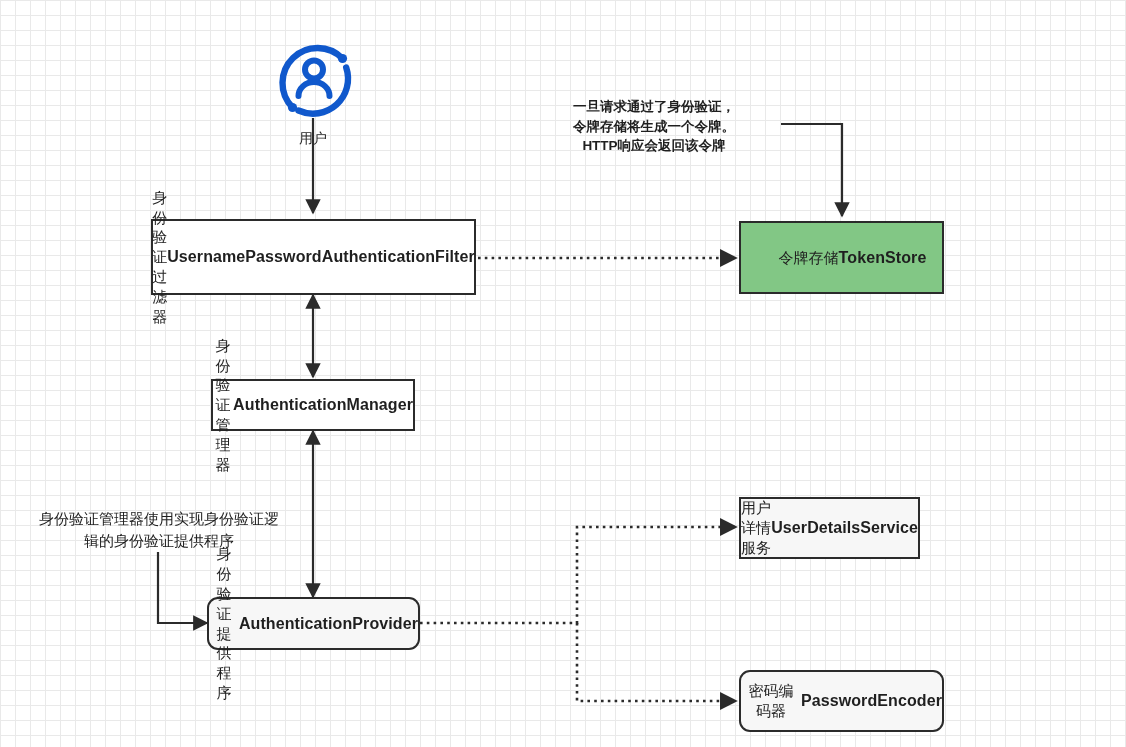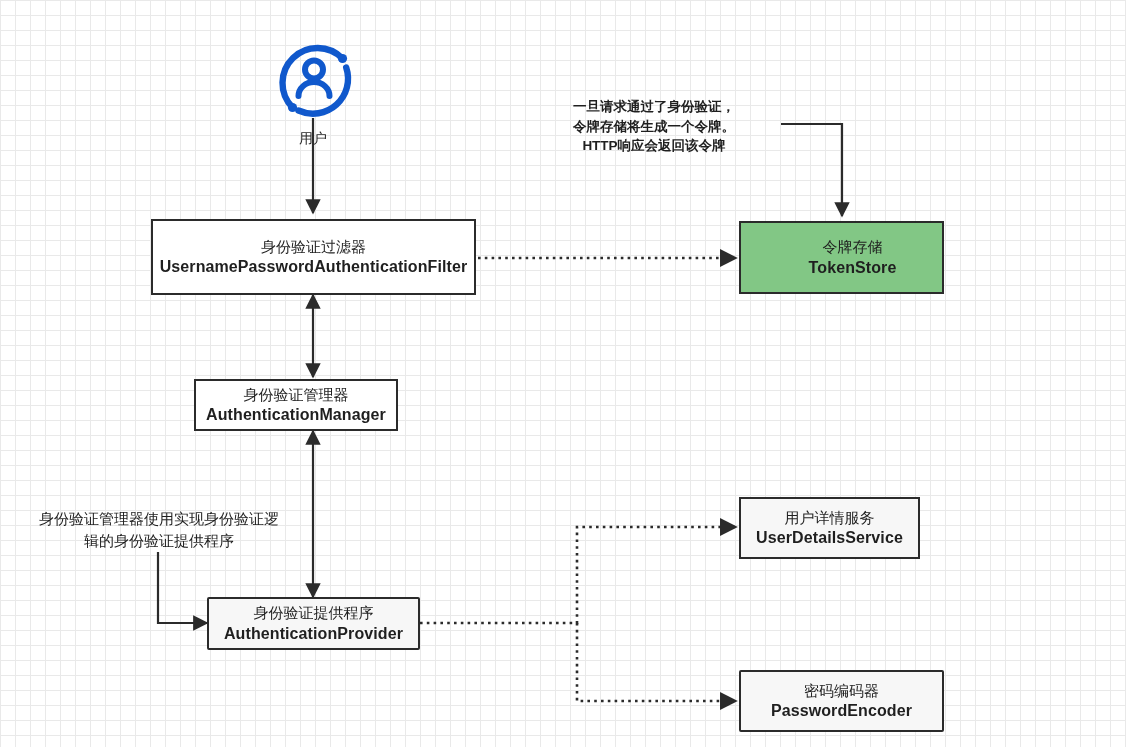--- a/index.html
+++ b/index.html
@@ -26,21 +26,21 @@
     position: absolute;
     left: 0; top: 0;
     width: 1126px;
     height: 747px;
     pointer-events: none;
   }
   .node {
     position: absolute;
     box-sizing: border-box;
     display: flex;
-    flex-direction: column;
+    flex-direction: row;
     align-items: center;
     justify-content: center;
     text-align: center;
     border: 2px solid #2b2b2b;
     color: #1f1f1f;
     line-height: 1.32;
   }
   .node .ln-cn {
     font-size: 15px;
     font-weight: 400;
@@ -53,21 +53,21 @@
   .node.plain {
     background: #f7f7f7;
   }
   .node.white {
     background: #ffffff;
   }
   .node.green {
     background: #82c785;
   }
   .node.rounded {
-    border-radius: 2px;
+    border-radius: 11px;
   }
   .note {
     position: absolute;
     color: #1f1f1f;
     font-size: 13.5px;
     font-weight: bold;
     line-height: 1.45;
     text-align: center;
     white-space: pre-line;
   }
@@ -162,21 +162,21 @@
   <div class="node white" style="left:151px; top:219px; width:325px; height:76px;">
     <span class="ln-cn">身份验证过滤器</span>
     <span class="ln-en">UsernamePasswordAuthenticationFilter</span>
   </div>
 
   <div class="node green" style="left:739px; top:221px; width:205px; height:73px;padding-left:22px;">
     <span class="ln-cn">令牌存储</span>
     <span class="ln-en">TokenStore</span>
   </div>
 
-  <div class="node white" style="left:194px; top:379px; width:204px; height:52px;">
+  <div class="node white" style="left:211px; top:379px; width:204px; height:52px;">
     <span class="ln-cn">身份验证管理器</span>
     <span class="ln-en">AuthenticationManager</span>
   </div>
 
   <div class="node plain rounded" style="left:207px; top:597px; width:213px; height:53px;">
     <span class="ln-cn">身份验证提供程序</span>
     <span class="ln-en">AuthenticationProvider</span>
   </div>
 
   <div class="node plain" style="left:739px; top:497px; width:181px; height:62px;">

